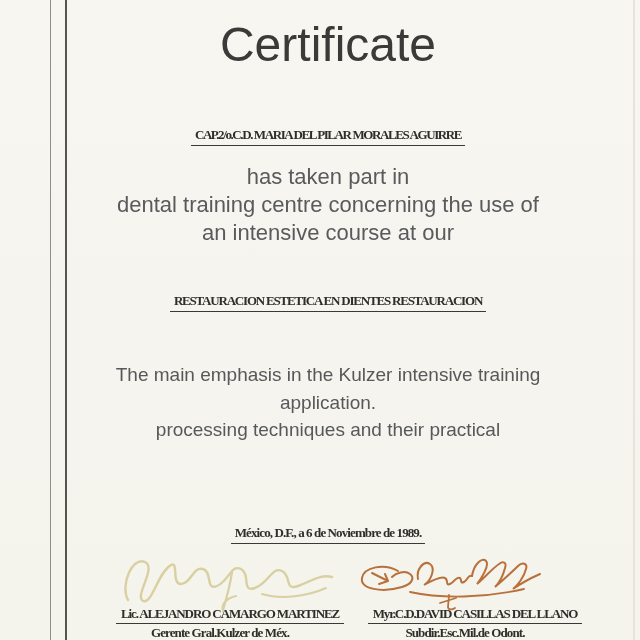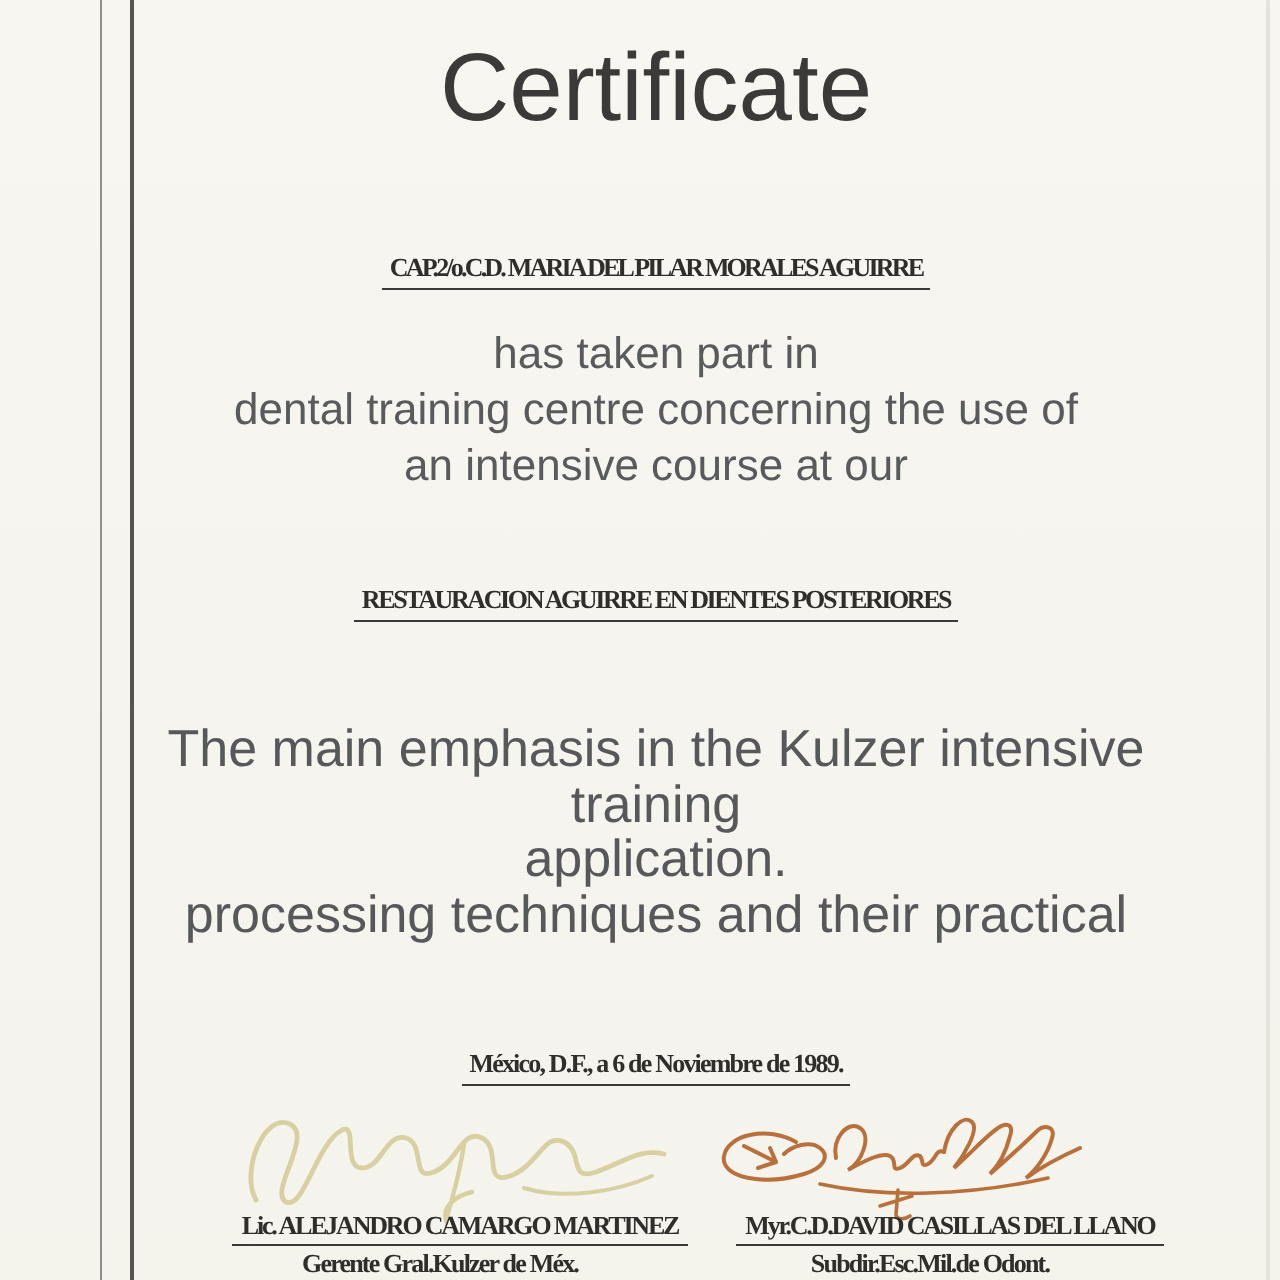--- a/index.html
+++ b/index.html
@@ -65,21 +65,21 @@
   .dateline  { top: 523px; letter-spacing: -0.9px; }
 
   .intro {
     top: 163px;
     font-size: 22px;
     line-height: 28px;
     color: #595a5c;
   }
   .bodytext {
     top: 361px;
-    font-size: 26px;
+    font-size: 19px;
     line-height: 27.5px;
     color: #57585a;
   }
 
   .sig-svg { position: absolute; }
   .sig-svg-left  { left: 112px; top: 544px; }
   .sig-svg-right { left: 352px; top: 551px; }
 
   .sig-block {
     position: absolute;
@@ -117,21 +117,21 @@
       <span class="typed typed-u">CAP.2/o.C.D. MARIA DEL PILAR MORALES AGUIRRE</span>
     </div>
 
     <div class="centered intro">
       <div>has taken part in</div>
       <div>dental training centre concerning the use of</div>
       <div>an intensive course at our</div>
     </div>
 
     <div class="centered course">
-      <span class="typed typed-u">RESTAURACION AGUIRRE EN DIENTES POSTERIORES</span>
+      <span class="typed typed-u">RESTAURACION ESTETICA EN DIENTES RESTAURACION</span>
     </div>
 
     <div class="centered bodytext">
       <div>The main emphasis in the Kulzer intensive training</div>
       <div>application.</div>
       <div>processing techniques and their practical</div>
     </div>
 
     <div class="centered dateline">
       <span class="typed typed-u">México, D.F., a 6 de Noviembre de 1989.</span>

